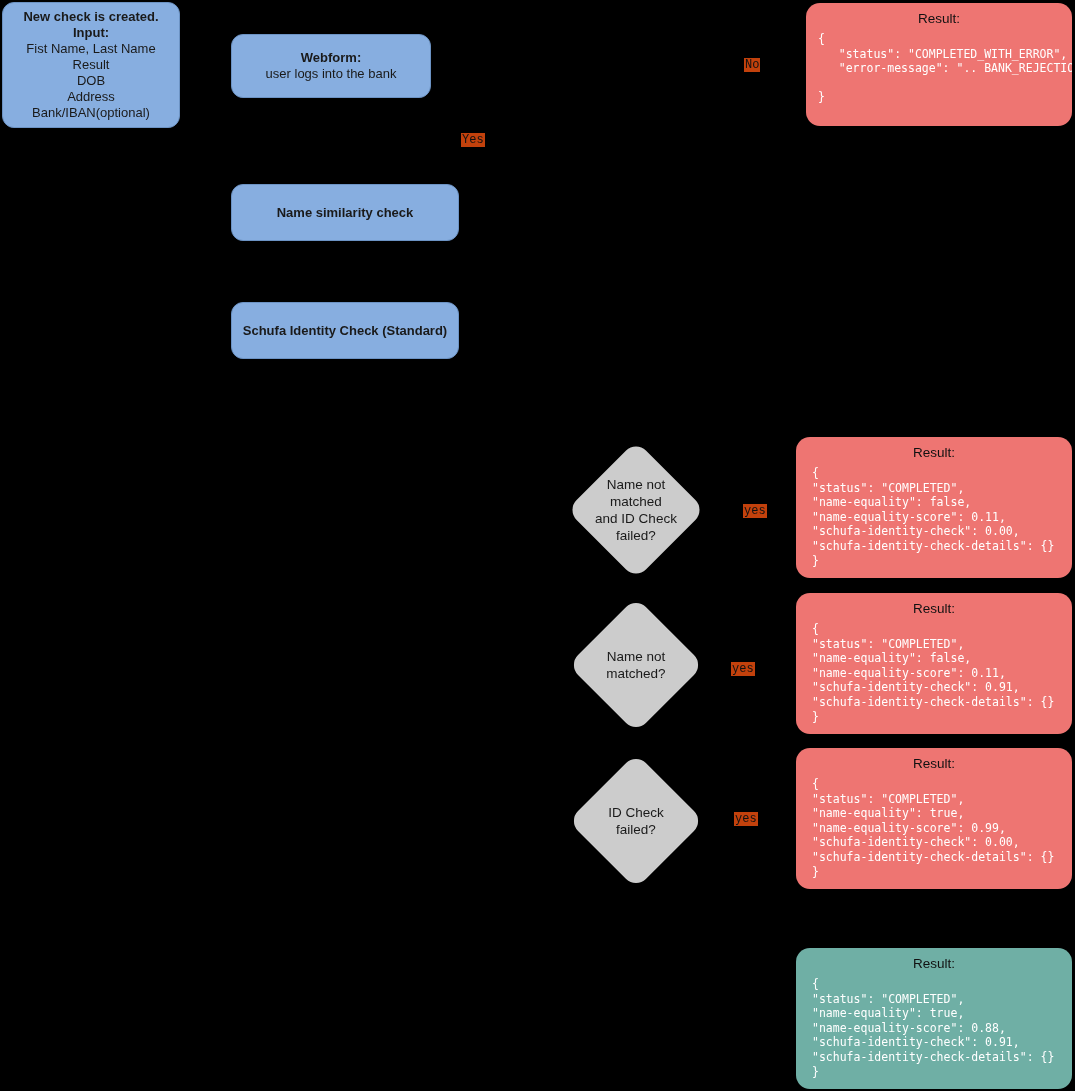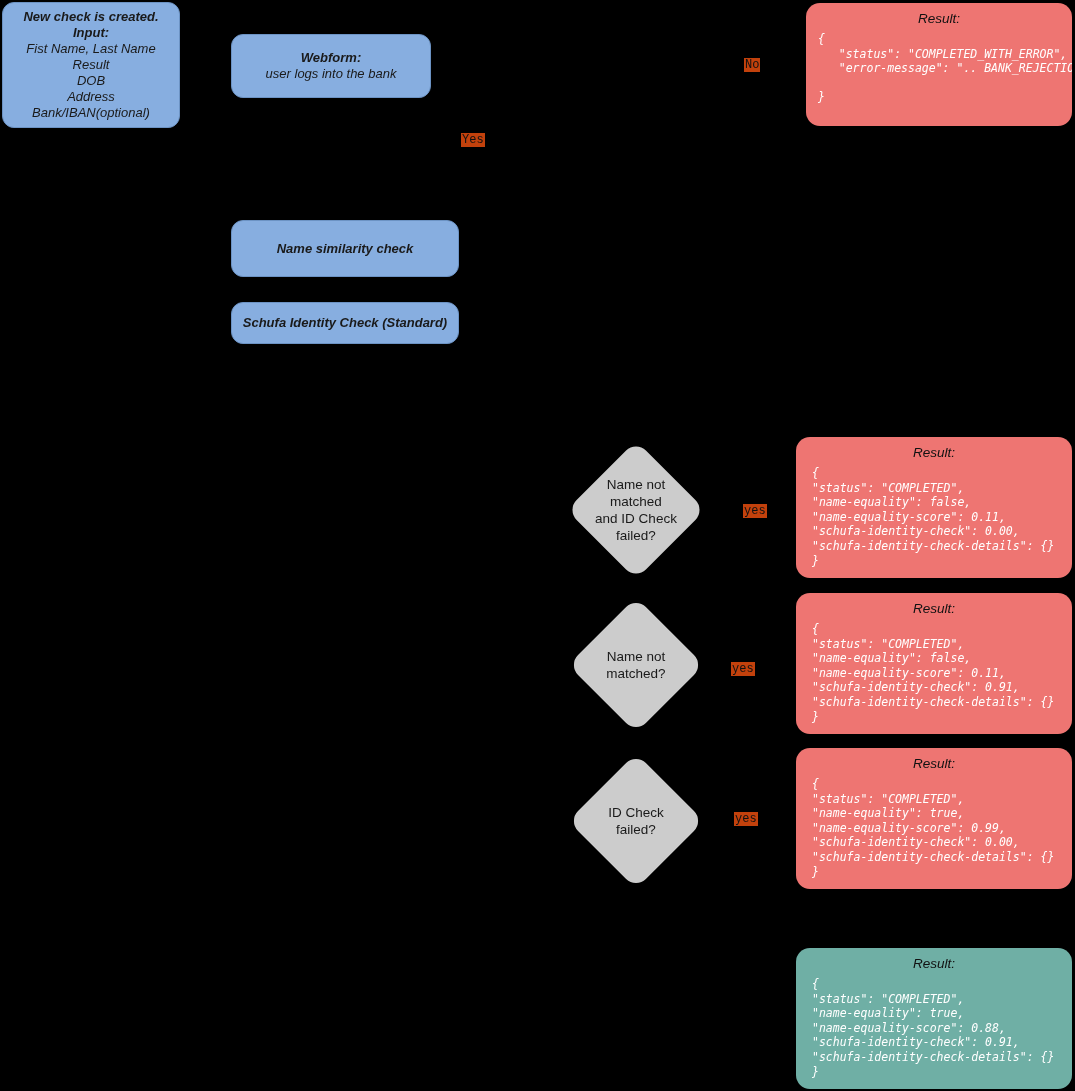--- a/index.html
+++ b/index.html
@@ -28,21 +28,20 @@
 
   .box-blue {
     background: #87AEE0;
     border: 1px solid #6c93c4;
     border-radius: 12px;
     color: #1a1a1a;
     font-size: 13px;
     line-height: 16px;
     font-weight: bold;
     padding: 6px 10px;
-    font-style: italic;
   }
   .box-blue .sub {
     font-weight: normal;
   }
 
   
   .diamond-wrap {
     position: absolute;
     display: flex;
     align-items: center;
@@ -66,21 +65,20 @@
     white-space: nowrap;
   }
 
   
   .card {
     position: absolute;
     box-sizing: border-box;
     border-radius: 14px;
     padding: 8px 12px 0 12px;
     overflow: hidden;
-    font-style: italic;
   }
   .card-red { background: #EE7572; }
   .card-teal { background: #6FAFA5; }
   .card-title {
     text-align: center;
     color: #111111;
     font-size: 13.5px;
     font-weight: normal;
     font-family: "Liberation Sans", sans-serif;
     margin-bottom: 6px;
@@ -119,25 +117,25 @@
     <div class="sub">DOB</div>
     <div class="sub">Address</div>
     <div class="sub">Bank/IBAN(optional)</div>
   </div>
 
   <div class="node box-blue" style="left:231px; top:34px; width:200px; height:64px; flex-direction:column;">
     <div>Webform:</div>
     <div class="sub">user logs into the bank</div>
   </div>
 
-  <div class="node box-blue" style="left:231px; top:220px; width:228px; height:57px;">
+  <div class="node box-blue" style="left:231px; top:184px; width:228px; height:57px;">
     <div>Name similarity check</div>
   </div>
 
-  <div class="node box-blue" style="left:231px; top:302px; width:228px; height:42px;">
+  <div class="node box-blue" style="left:231px; top:302px; width:228px; height:57px;">
     <div>Schufa Identity Check (Standard)</div>
   </div>
 
 
   <div class="diamond-wrap" style="left:568px; top:440px; width:136px; height:140px;">
     <div class="diamond-shape" style="width:98px; height:98px;"></div>
     <div class="diamond-label">
       <div>Name not</div>
       <div>matched</div>
       <div>and ID Check</div>

